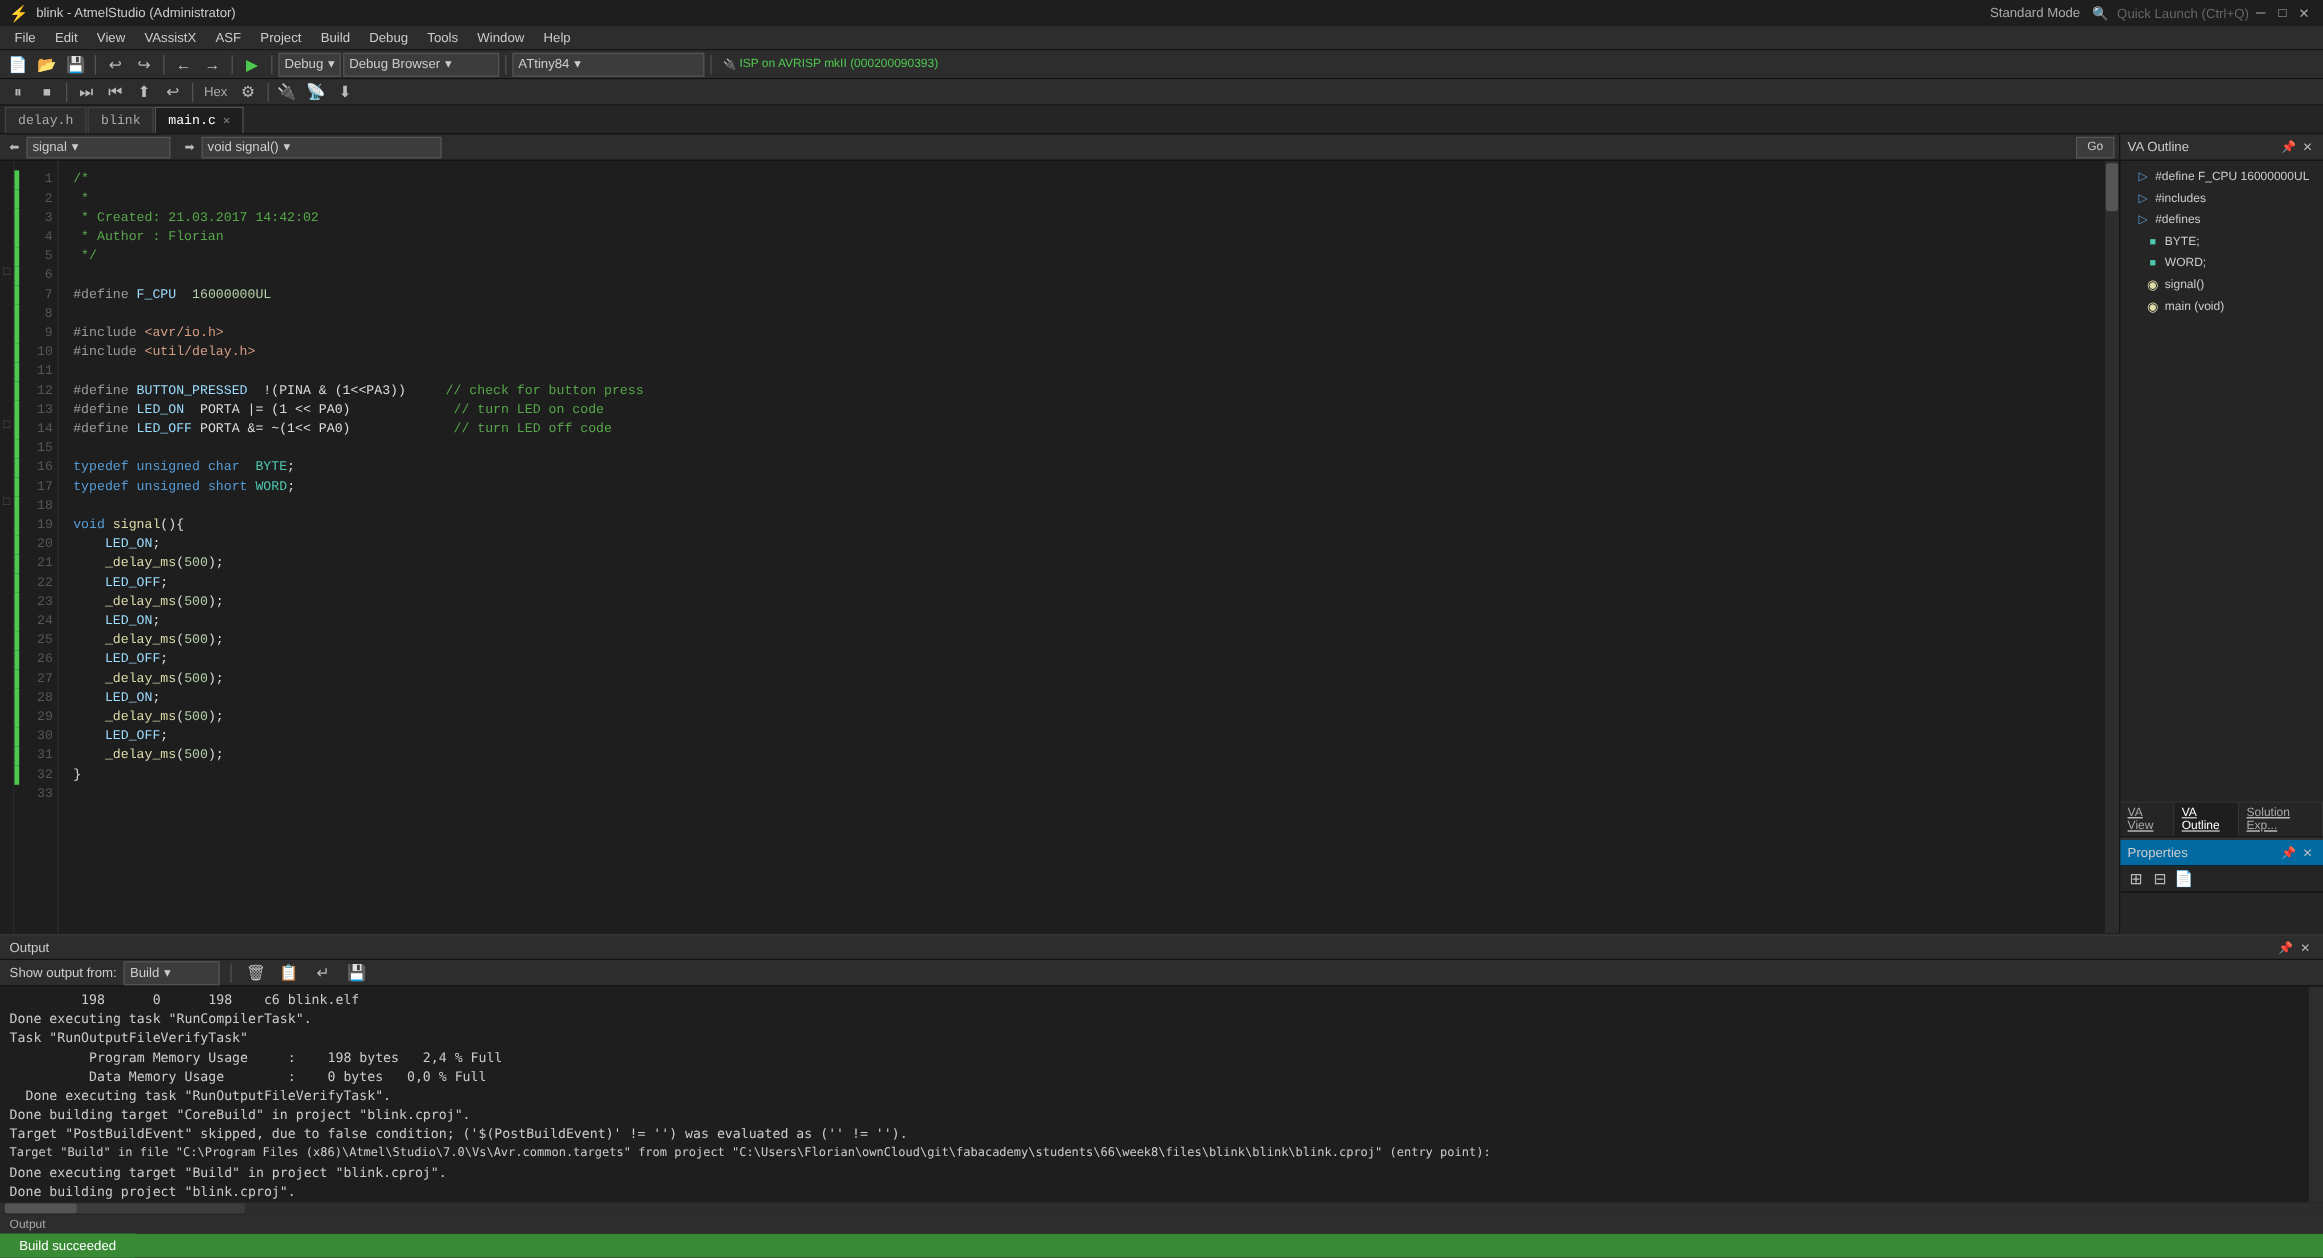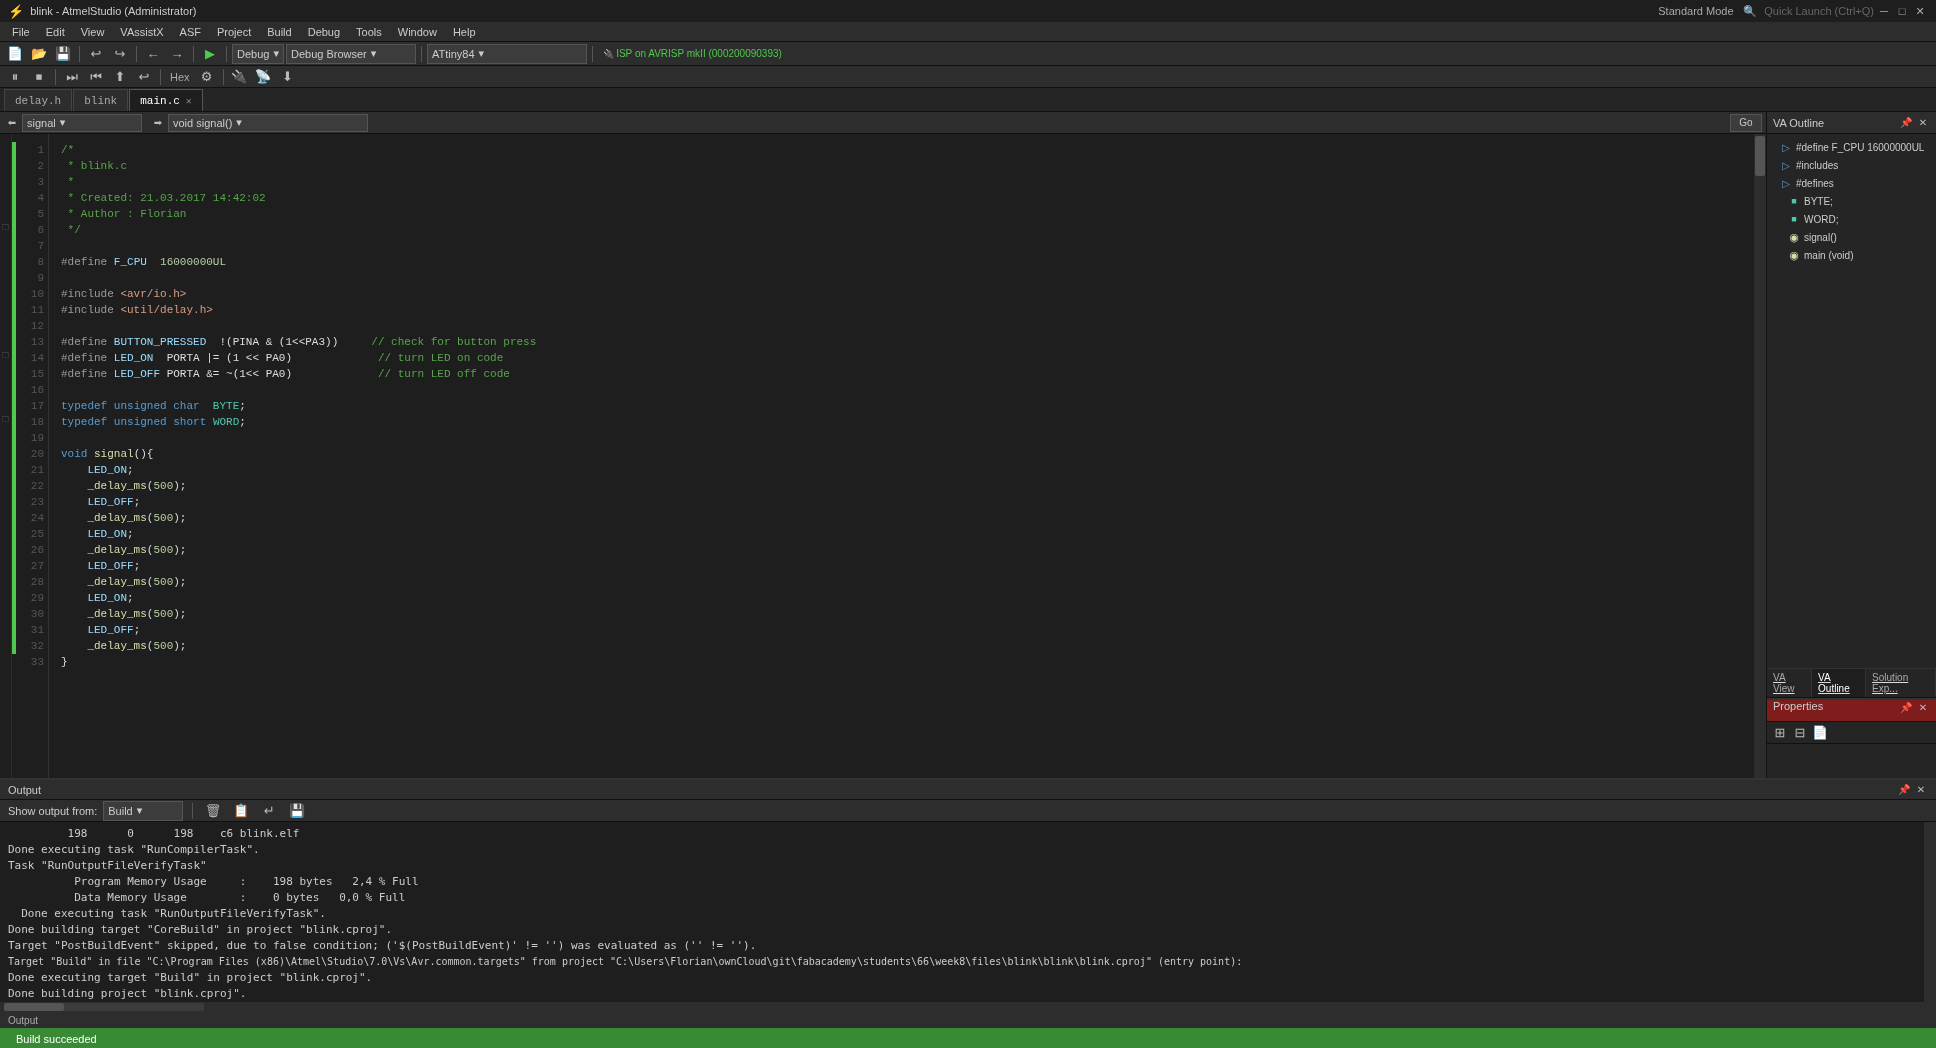--- a/index.html
+++ b/index.html
@@ -534,21 +534,20 @@
           <div>28</div>
           <div>29</div>
           <div>30</div>
         <div>31</div>
           <div>32</div>
           <div>33</div>
       </div>
 
       <div id="code-content" style="flex:1;padding:8px 8px 8px 12px;font-size:11px;line-height:16px;overflow:auto;background:#1e1e1e;">
         <div class="code-line"><span class="cm">/*</span></div>
-        <div class="code-line"><span class="cm"> * blink.c</span></div>
         <div class="code-line"><span class="cm"> *</span></div>
         <div class="code-line"><span class="cm"> * Created: 21.03.2017 14:42:02</span></div>
         <div class="code-line"><span class="cm"> * Author : Florian</span></div>
         <div class="code-line"><span class="cm"> */</span></div>
         <div class="code-line">&nbsp;</div>
         <div class="code-line"><span class="pp">#define</span> <span style="color:#9cdcfe;">F_CPU</span>  <span class="num">16000000UL</span></div>
         <div class="code-line">&nbsp;</div>
         <div class="code-line"><span class="pp">#include</span> <span class="str">&lt;avr/io.h&gt;</span></div>
         <div class="code-line"><span class="pp">#include</span> <span class="str">&lt;util/delay.h&gt;</span></div>
         <div class="code-line">&nbsp;</div>
@@ -621,21 +620,21 @@
       </div>
     </div>
 
     <div id="va-panel-tabs" style="display:flex;background:#252526;border-top:1px solid #333;">
       <div class="va-tab" style="padding:3px 6px;cursor:pointer;color:#aaa;font-size:10px;border-right:1px solid #333;">VA View</div>
       <div class="va-tab active" style="padding:3px 6px;cursor:pointer;color:#fff;font-size:10px;background:#1e1e1e;border-right:1px solid #333;">VA Outline</div>
       <div class="va-tab" style="padding:3px 6px;cursor:pointer;color:#aaa;font-size:10px;">Solution Exp...</div>
     </div>
 
     <div id="props-panel" style="height:80px;background:#252526;border-top:2px solid #333;">
-      <div id="props-header" style="background:#7f1d1d;height:22px;display:flex;align-items:flex-start;justify-content:space-between;padding:0 6px;border-bottom:1px solid #111;color:#ccc;font-size:11px;">
+      <div id="props-header" style="background:#0369a1;height:22px;display:flex;align-items:center;justify-content:space-between;padding:0 6px;border-bottom:1px solid #111;color:#ccc;font-size:11px;">
         <span>Properties</span>
         <div style="display:flex;gap:2px;">
           <div class="tb-btn" style="width:14px;height:14px;font-size:10px;">📌</div>
           <div class="tb-btn" style="width:14px;height:14px;font-size:10px;">✕</div>
         </div>
       </div>
       <div id="props-toolbar" style="height:22px;display:flex;align-items:center;padding:0 4px;gap:2px;border-bottom:1px solid #111;">
         <div class="tb-btn" style="width:18px;height:18px;">⊞</div>
         <div class="tb-btn" style="width:18px;height:18px;">⊟</div>
         <div class="tb-btn" style="width:18px;height:18px;">📄</div>

